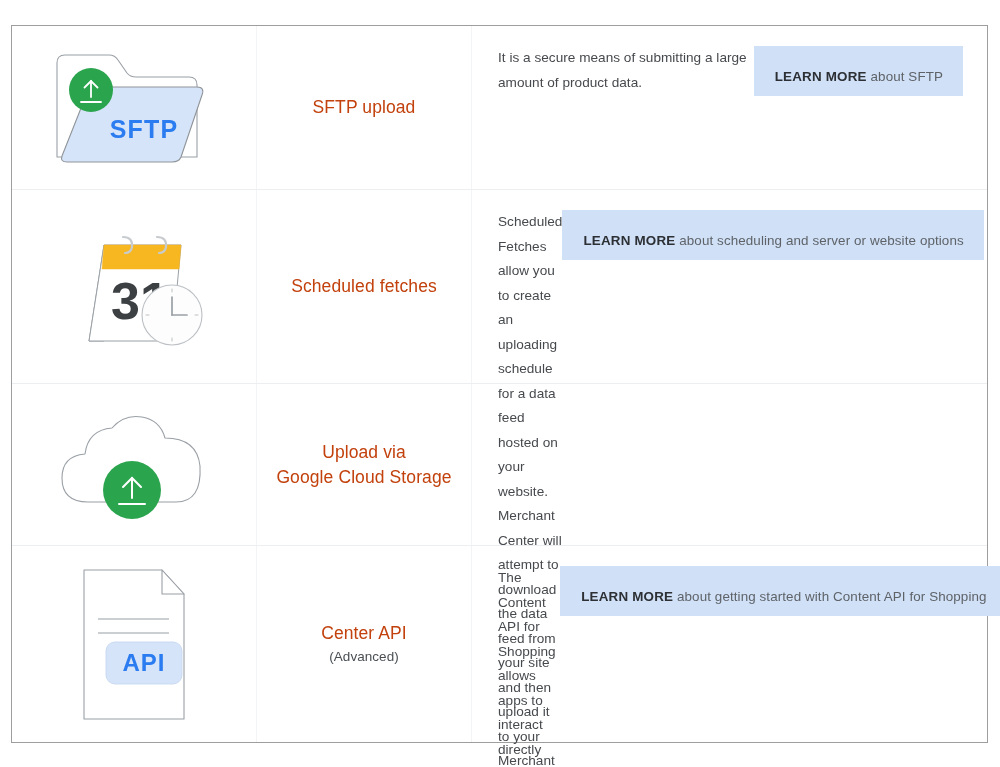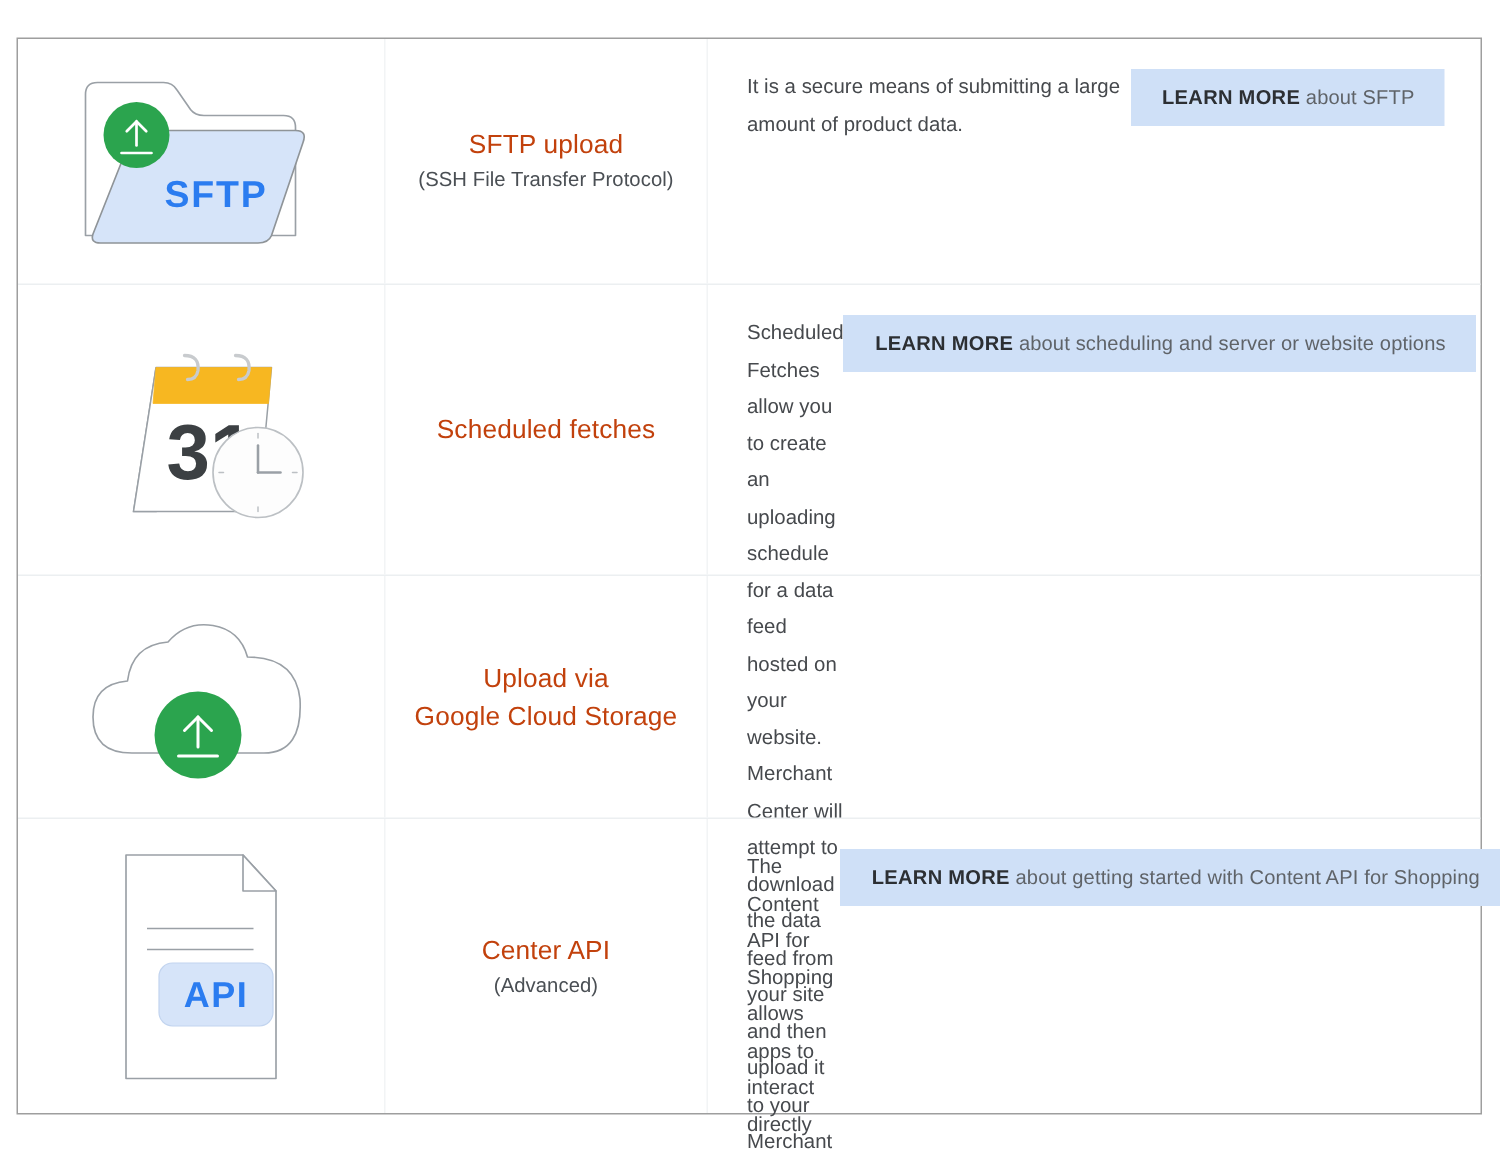--- a/index.html
+++ b/index.html
@@ -98,21 +98,21 @@
   }
   .desc.w-tight { max-width: 452px; }
   .desc.w-wide  { max-width: 470px; }
 
   .learn-btn {
     display: inline-block;
     background: #cfe0f7;
     color: #555a5f;
     font-size: 13.4px;
     line-height: 1;
-    padding: 12px 20px 13px 21px;
+    padding: 24px 20px 13px 21px;
     align-self: flex-start;
     border: none;
     font-family: "Liberation Sans", sans-serif;
     letter-spacing: 0.1px;
     cursor: pointer;
     white-space: nowrap;
   }
   .learn-btn .lm {
     font-weight: bold;
     color: #2c2f33;
@@ -161,21 +161,20 @@
             <g stroke="#ffffff" stroke-width="1.8" fill="none" stroke-linecap="round">
               <line x1="42" y1="36" x2="42" y2="52"></line>
               <polyline points="35.5,42.5 42,36 48.5,42.5"></polyline>
               <line x1="32" y1="57" x2="52" y2="57"></line>
             </g>
           </svg>
         </span>
       </div>
       <div class="cell-title">
         <div class="title-main">SFTP upload</div>
-        <div class="title-sub">(SSH File Transfer Protocol)</div>
       </div>
       <div class="cell-body">
         <p class="desc">It is a secure means of submitting a large amount of product data.</p>
         <button class="learn-btn">
           <span class="lm">LEARN MORE</span><span class="rest"> about SFTP</span>
         </button>
       </div>
     </div>
 
     <div class="row" style="height:194px;">

